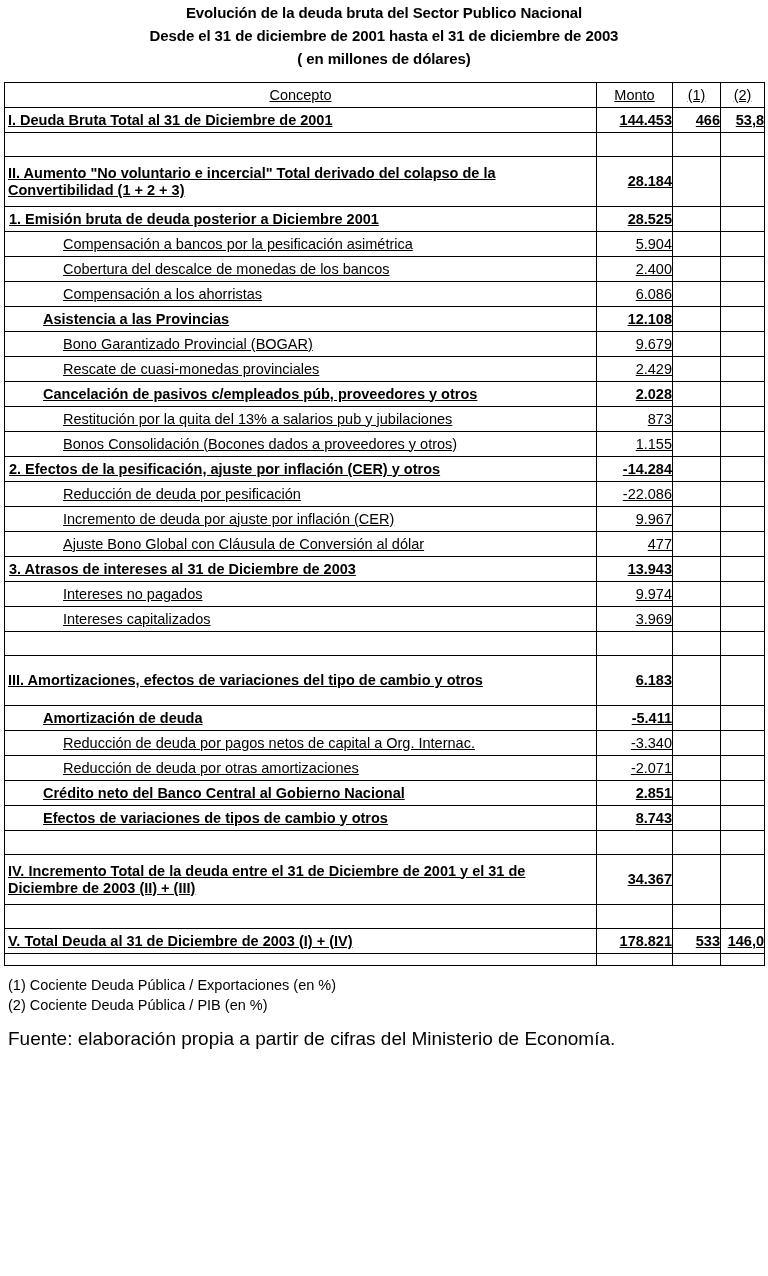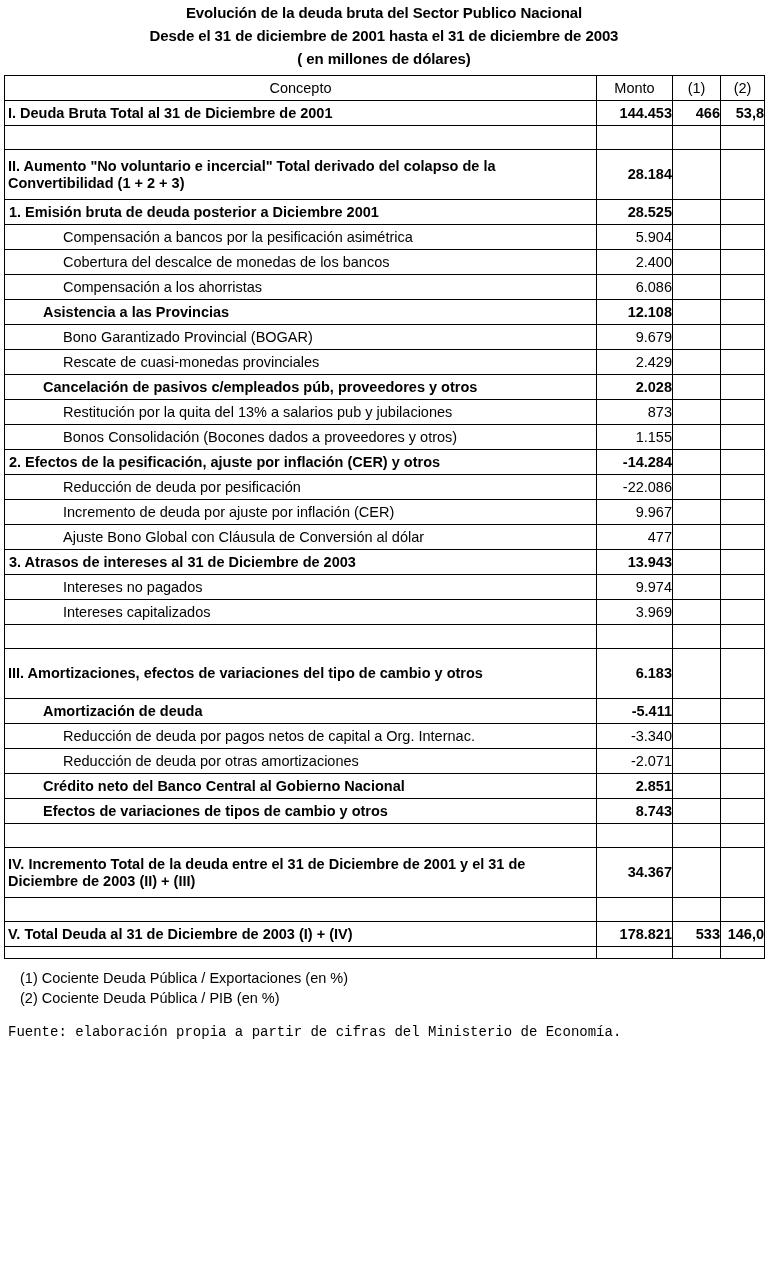--- a/index.html
+++ b/index.html
@@ -28,22 +28,23 @@
   .title-line {
     font-size: 15px;
     font-weight: bold;
     line-height: 23px;
     letter-spacing: -0.1px;
     white-space: nowrap;
   }
   table.debt-table {
     border-collapse: collapse;
     width: 760px;
-    margin-top: 5px;
+    margin-top: 12px;
     table-layout: fixed;
+    text-decoration: underline;
   }
   table.debt-table col.c-concepto { width: 592px; }
   table.debt-table col.c-monto    { width: 76px; }
   table.debt-table col.c-n1       { width: 48px; }
   table.debt-table col.c-n2       { width: 44px; }
 
   table.debt-table td, table.debt-table th {
     border: 1.5px solid #000000;
     padding: 0;
     font-size: 14.5px;
@@ -86,29 +87,27 @@
   tr.r-thin td { height: 12px; }
 
   .footnotes {
     margin-top: 9px;
     padding-left: 4px;
   }
   .footnote {
     font-size: 14.5px;
     line-height: 20px;
     white-space: nowrap;
-    margin-left: 12px;
   }
   .source {
-    font-size: 14px;
+    font-size: 19px;
     line-height: 20px;
     margin-top: 14px;
     padding-left: 4px;
     white-space: nowrap;
-    font-family: Liberation Mono, monospace;
   }
 </style>
 </head>
 <body>
 
 <div class="page">
 
   <div class="title-block">
     <div class="title-line">Evolución de la deuda bruta del Sector Publico Nacional</div>
     <div class="title-line">Desde el 31 de diciembre de 2001 hasta el 31 de diciembre de 2003</div>

